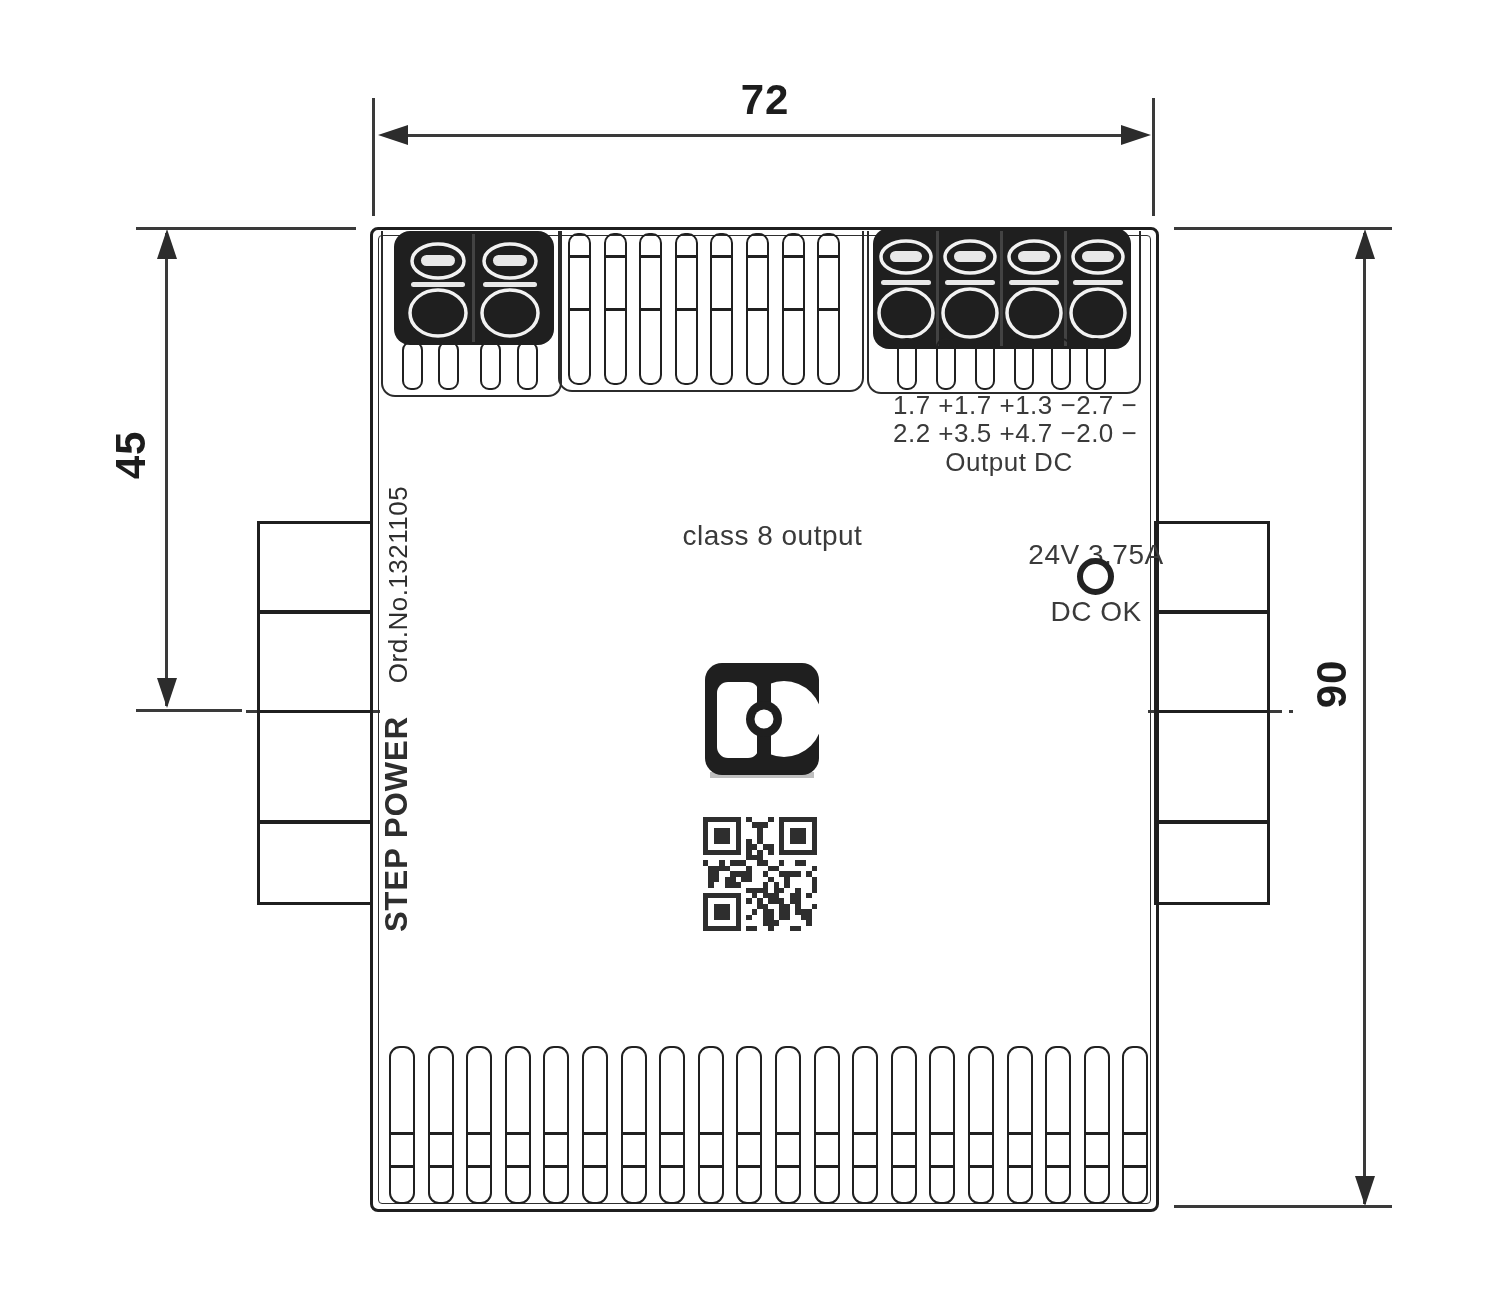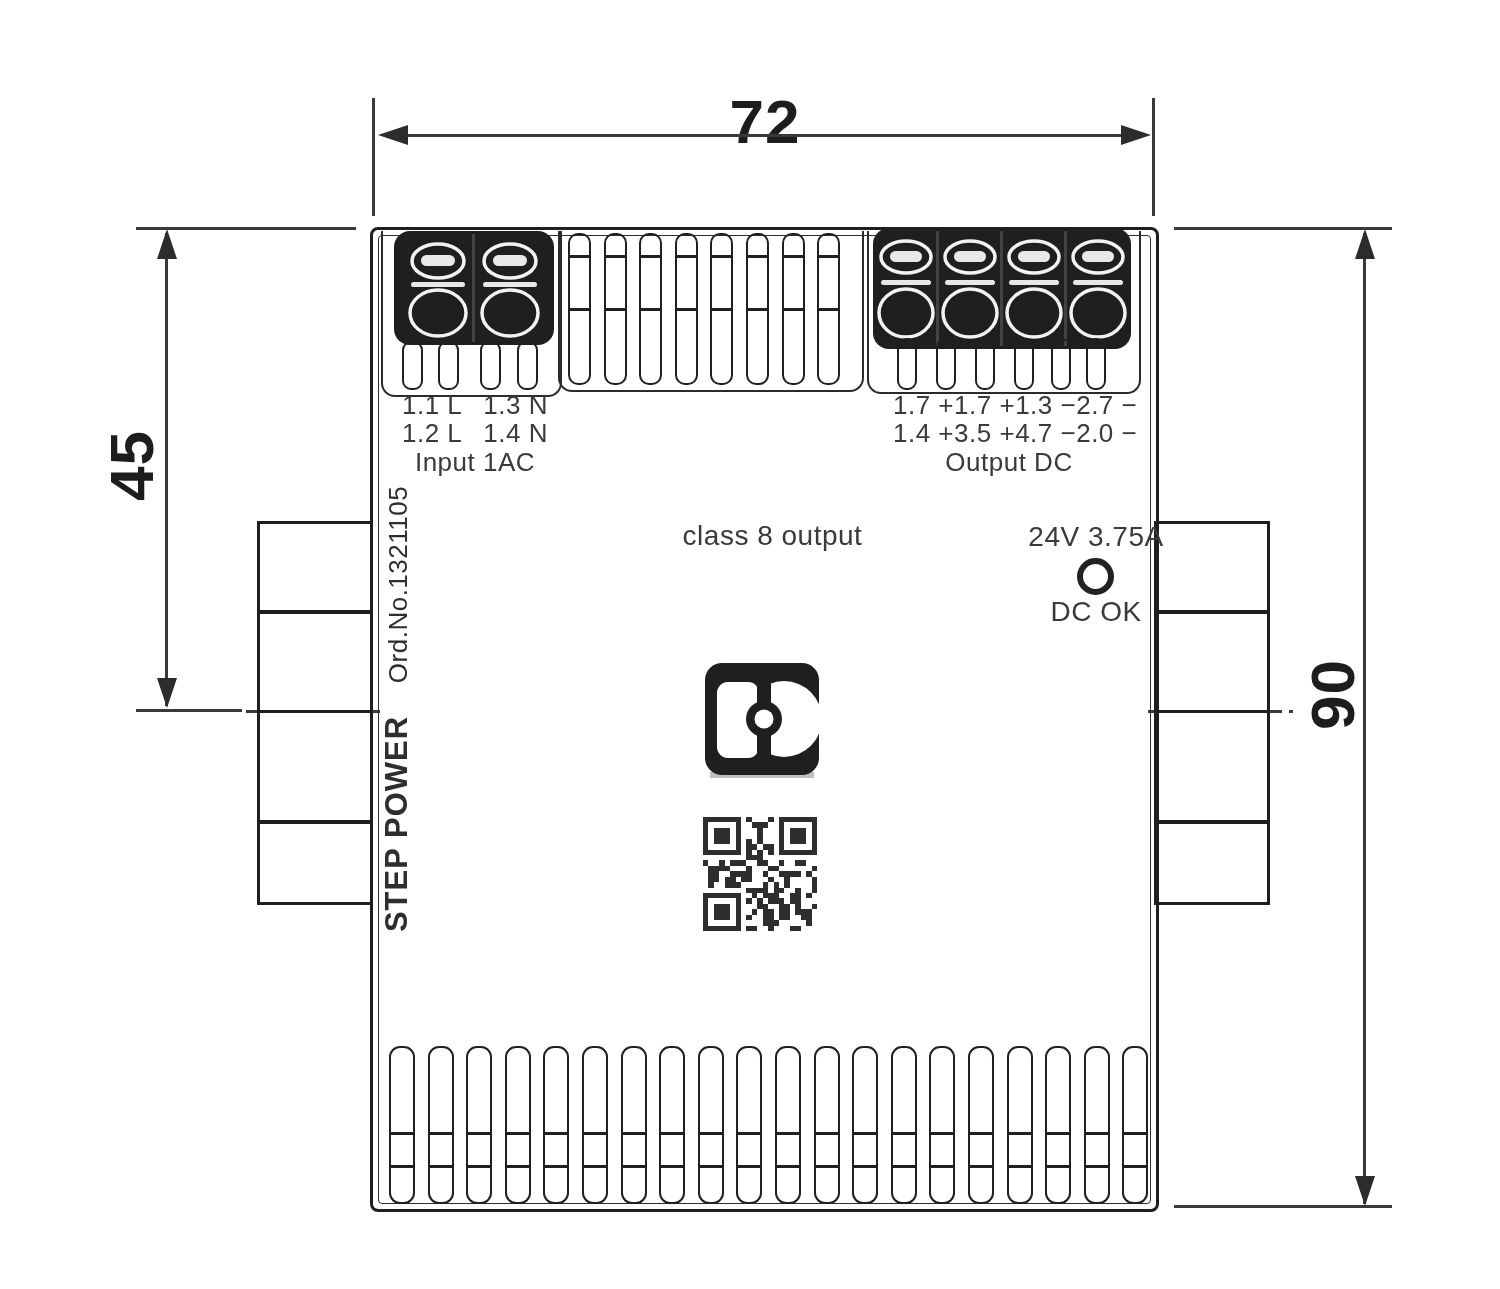--- a/index.html
+++ b/index.html
@@ -14,21 +14,21 @@
     font-family:"Liberation Sans", sans-serif;overflow:hidden;
   }
   .abs{position:absolute;}
   .hline{position:absolute;background:var(--dim);height:3px;}
   .vline{position:absolute;background:var(--dim);width:3px;}
   .arrow{position:absolute;width:0;height:0;}
   .arrow.left  {border-top:10px solid transparent;border-bottom:10px solid transparent;border-right:30px solid #2c2c2c;}
   .arrow.right {border-top:10px solid transparent;border-bottom:10px solid transparent;border-left:30px solid #2c2c2c;}
   .arrow.up    {border-left:10px solid transparent;border-right:10px solid transparent;border-bottom:30px solid #2c2c2c;}
   .arrow.down  {border-left:10px solid transparent;border-right:10px solid transparent;border-top:30px solid #2c2c2c;}
-  .dimnum{font-size:62px;font-weight:700;color:#1d1d1d;letter-spacing:1px;margin-top:10px;}
+  .dimnum{font-size:42px;font-weight:700;color:#1d1d1d;letter-spacing:1px;}
   .dimnum-h{position:absolute;text-align:center;}
   .dimbox-v{position:absolute;display:flex;align-items:center;justify-content:center;}
   .dimbox-v span{transform:rotate(-90deg);white-space:nowrap;}
   .device-body{position:absolute;left:370px;top:227px;width:789px;height:985px;
     border:3px solid var(--ink);border-radius:8px;box-sizing:border-box;background:transparent;}
   .inner-outline{position:absolute;inset:5px;border:1.5px solid #2e2e2e;border-radius:4px;}
   .tab-block{position:absolute;top:521px;width:116px;height:384px;border:3px solid var(--ink);
     box-sizing:border-box;background:transparent;}
   .tab-div{position:absolute;left:-1px;right:-1px;height:4px;background:var(--ink);}
   .dashline{position:absolute;height:3px;
@@ -141,50 +141,39 @@
         <rect x="83" y="25" width="32" height="11" rx="5.5"></rect>
       <rect x="147" y="25" width="32" height="11" rx="5.5"></rect>
         <rect x="211" y="25" width="32" height="11" rx="5.5"></rect>
       <rect x="10" y="54" width="50" height="5" rx="2.5"></rect>
         <rect x="74" y="54" width="50" height="5" rx="2.5"></rect>
       <rect x="138" y="54" width="50" height="5" rx="2.5"></rect>
         <rect x="202" y="54" width="50" height="5" rx="2.5"></rect>
     </g>
   </svg>
 
-  <div class="lbl-grid" style="left:402px;top:391px;width:146px;">
-    <div class="lbl-row">
-      <span class="lbl">1.1 L</span>
-      <span class="lbl">1.3 N</span>
-    </div>
-    <div class="lbl-row">
-      <span class="lbl">1.2 L</span>
-      <span class="lbl">1.4 N</span>
-    </div>
-    <div class="lbl lbl-caption">Input 1AC</div>
-  </div>
 
   <div class="lbl-grid" style="left:893px;top:391px;width:232px;">
     <div class="lbl-row">
       <span class="lbl">1.7 +</span>
       <span class="lbl">1.7 +</span>
       <span class="lbl">1.3 −</span>
       <span class="lbl">2.7 −</span>
     </div>
     <div class="lbl-row">
-      <span class="lbl">1.4 +</span>
+      <span class="lbl">2.2 +</span>
       <span class="lbl">3.5 +</span>
       <span class="lbl">4.7 −</span>
       <span class="lbl">2.0 −</span>
     </div>
     <div class="lbl lbl-caption">Output DC</div>
   </div>
 
   <div class="marking" style="left:640px;top:520px;width:265px;">class 8 output</div>
-  <div class="marking" style="left:1010px;top:521px;width:172px;text-align:center;">24V 3.75A</div>
+  <div class="marking" style="left:1010px;top:539px;width:172px;text-align:center;">24V 3.75A</div>
   <div class="led"></div>
   <div class="marking" style="left:1026px;top:596px;width:140px;">DC OK</div>
 
   <div class="vert-text brand" style="left:380px;top:698px;width:34px;height:252px;">
     <span>STEP POWER</span>
   </div>
   <div class="vert-text ordno" style="left:384px;top:474px;width:30px;height:220px;">
     <span>Ord.No.1321105</span>
   </div>
 

